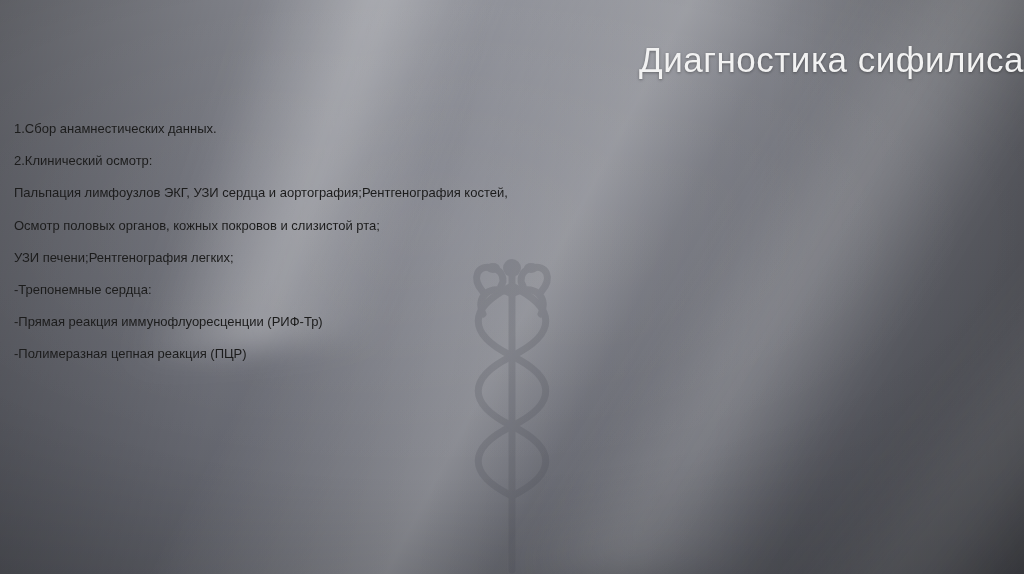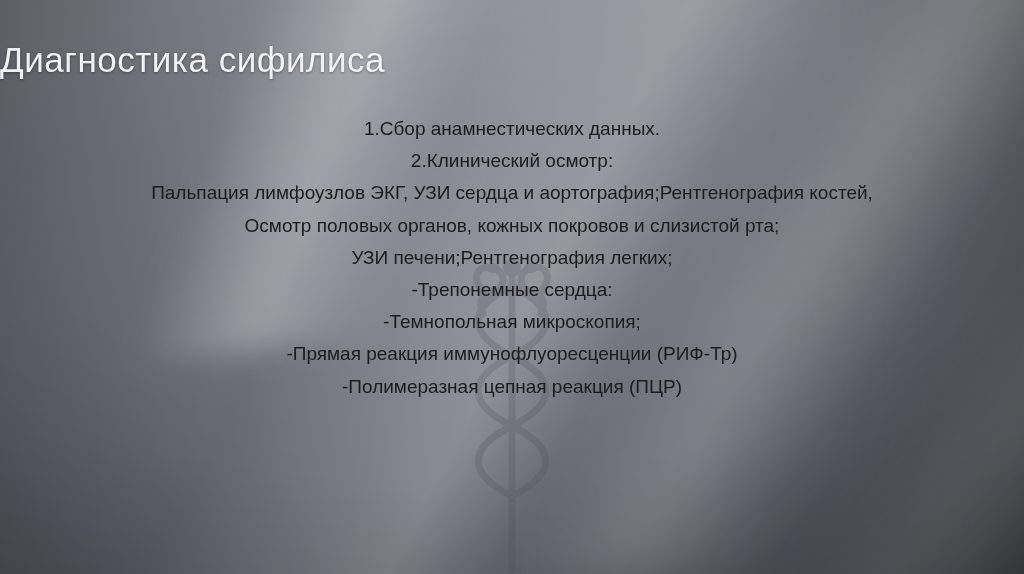--- a/index.html
+++ b/index.html
@@ -66,39 +66,38 @@
     height: 340px;
     opacity: 0.22;
     pointer-events: none;
   }
 
   .title {
     position: absolute;
     top: 40px;
     left: 0;
     width: 100%;
-    text-align: left;
+    text-align: right;
     font-size: 35px;
     color: #f2f2f2;
     letter-spacing: 0.5px;
     text-shadow: 0 1px 3px rgba(0,0,0,0.35);
   }
 
   .body-text {
     position: absolute;
     top: 113px;
     left: 14px;
     right: 14px;
   }
   .line {
-    font-size: 19px;
+    font-size: 13px;
     line-height: 32.2px;
     color: #1c1c1c;
     white-space: nowrap;
-    text-align: center;
   }
 </style>
 </head>
 <body>
 
 <div class="slide">
 
   <div class="streak streak-a"></div>
   <div class="streak streak-b"></div>
   <div class="streak streak-c"></div>
@@ -123,18 +122,17 @@
 
   <div class="title">Диагностика сифилиса</div>
 
   <div class="body-text">
     <div class="line">1.Сбор анамнестических данных.</div>
     <div class="line">2.Клинический осмотр:</div>
     <div class="line">Пальпация лимфоузлов ЭКГ, УЗИ сердца и аортография;Рентгенография костей,</div>
     <div class="line">Осмотр половых органов, кожных покровов и слизистой рта;</div>
     <div class="line">УЗИ печени;Рентгенография легких;</div>
     <div class="line">-Трепонемные сердца:</div>
-    <div class="line">-Темнопольная микроскопия;</div>
     <div class="line">-Прямая реакция иммунофлуоресценции (РИФ-Тр)</div>
     <div class="line">-Полимеразная цепная реакция (ПЦР)</div>
   </div>
 
 </div>
 
 </body></html>

